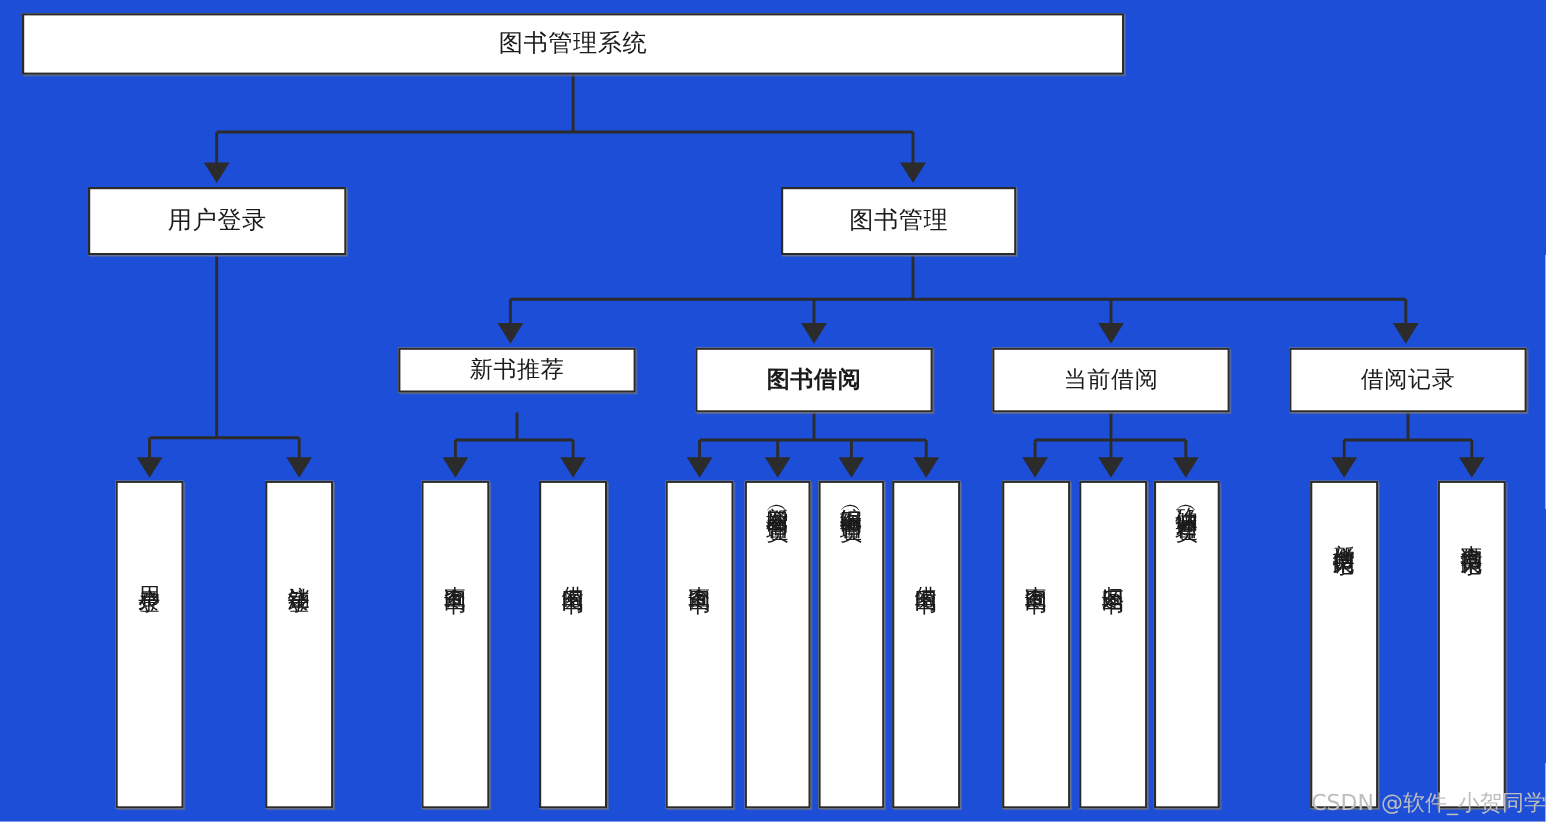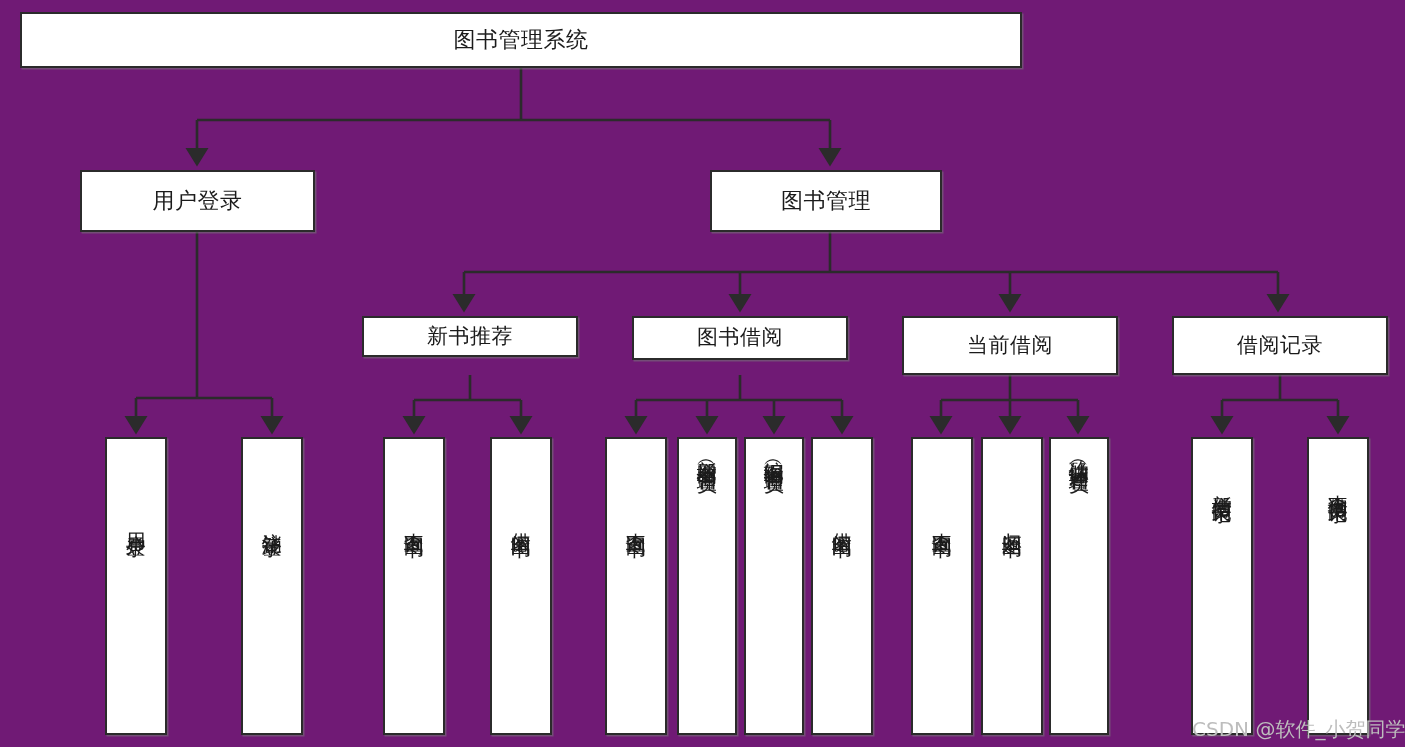--- a/index.html
+++ b/index.html
@@ -8,21 +8,21 @@
     padding: 0;
     background: #ffffff;
   }
   body {
     font-family: "DejaVu Sans", "Liberation Sans", sans-serif;
   }
   #diagram-root {
     position: relative;
     width: 1405px;
     height: 747px;
-    background: #701a75;
+    background: #1d4ed8;
     overflow: hidden;
   }
   #edge-layer {
     position: absolute;
     left: 0;
     top: 0;
     width: 1405px;
     height: 747px;
     pointer-events: none;
   }
@@ -130,29 +130,29 @@
   </svg>
 
   <div class="node horiz" style="left:20px; top:12px; width:1002px; height:56px;">
     <span class="label">图书管理系统</span>
   </div>
 
   <div class="node horiz" style="left:80px; top:170px; width:235px; height:62px;">
     <span class="label">用户登录</span>
   </div>
 
-  <div class="node horiz" style="left:710px; top:170px; width:232px; height:62px;">
+  <div class="node horiz" style="left:710px; top:170px; width:214px; height:62px;">
     <span class="label">图书管理</span>
   </div>
 
   <div class="node horiz level3" style="left:362px; top:316px; width:216px; height:41px;">
     <span class="label">新书推荐</span>
   </div>
 
-  <div class="node horiz level3" style="left:632px; top:316px; width:216px; height:44px;">
+  <div class="node horiz level3" style="left:632px; top:316px; width:216px; height:59px;font-weight:bold;">
     <span class="label">图书借阅</span>
   </div>
 
   <div class="node horiz level3" style="left:1172px; top:316px; width:216px; height:59px;">
     <span class="label">借阅记录</span>
   </div>
 
   <div class="node horiz level3" style="left:902px; top:316px; width:216px; height:59px;">
     <span class="label">当前借阅</span>
   </div>

